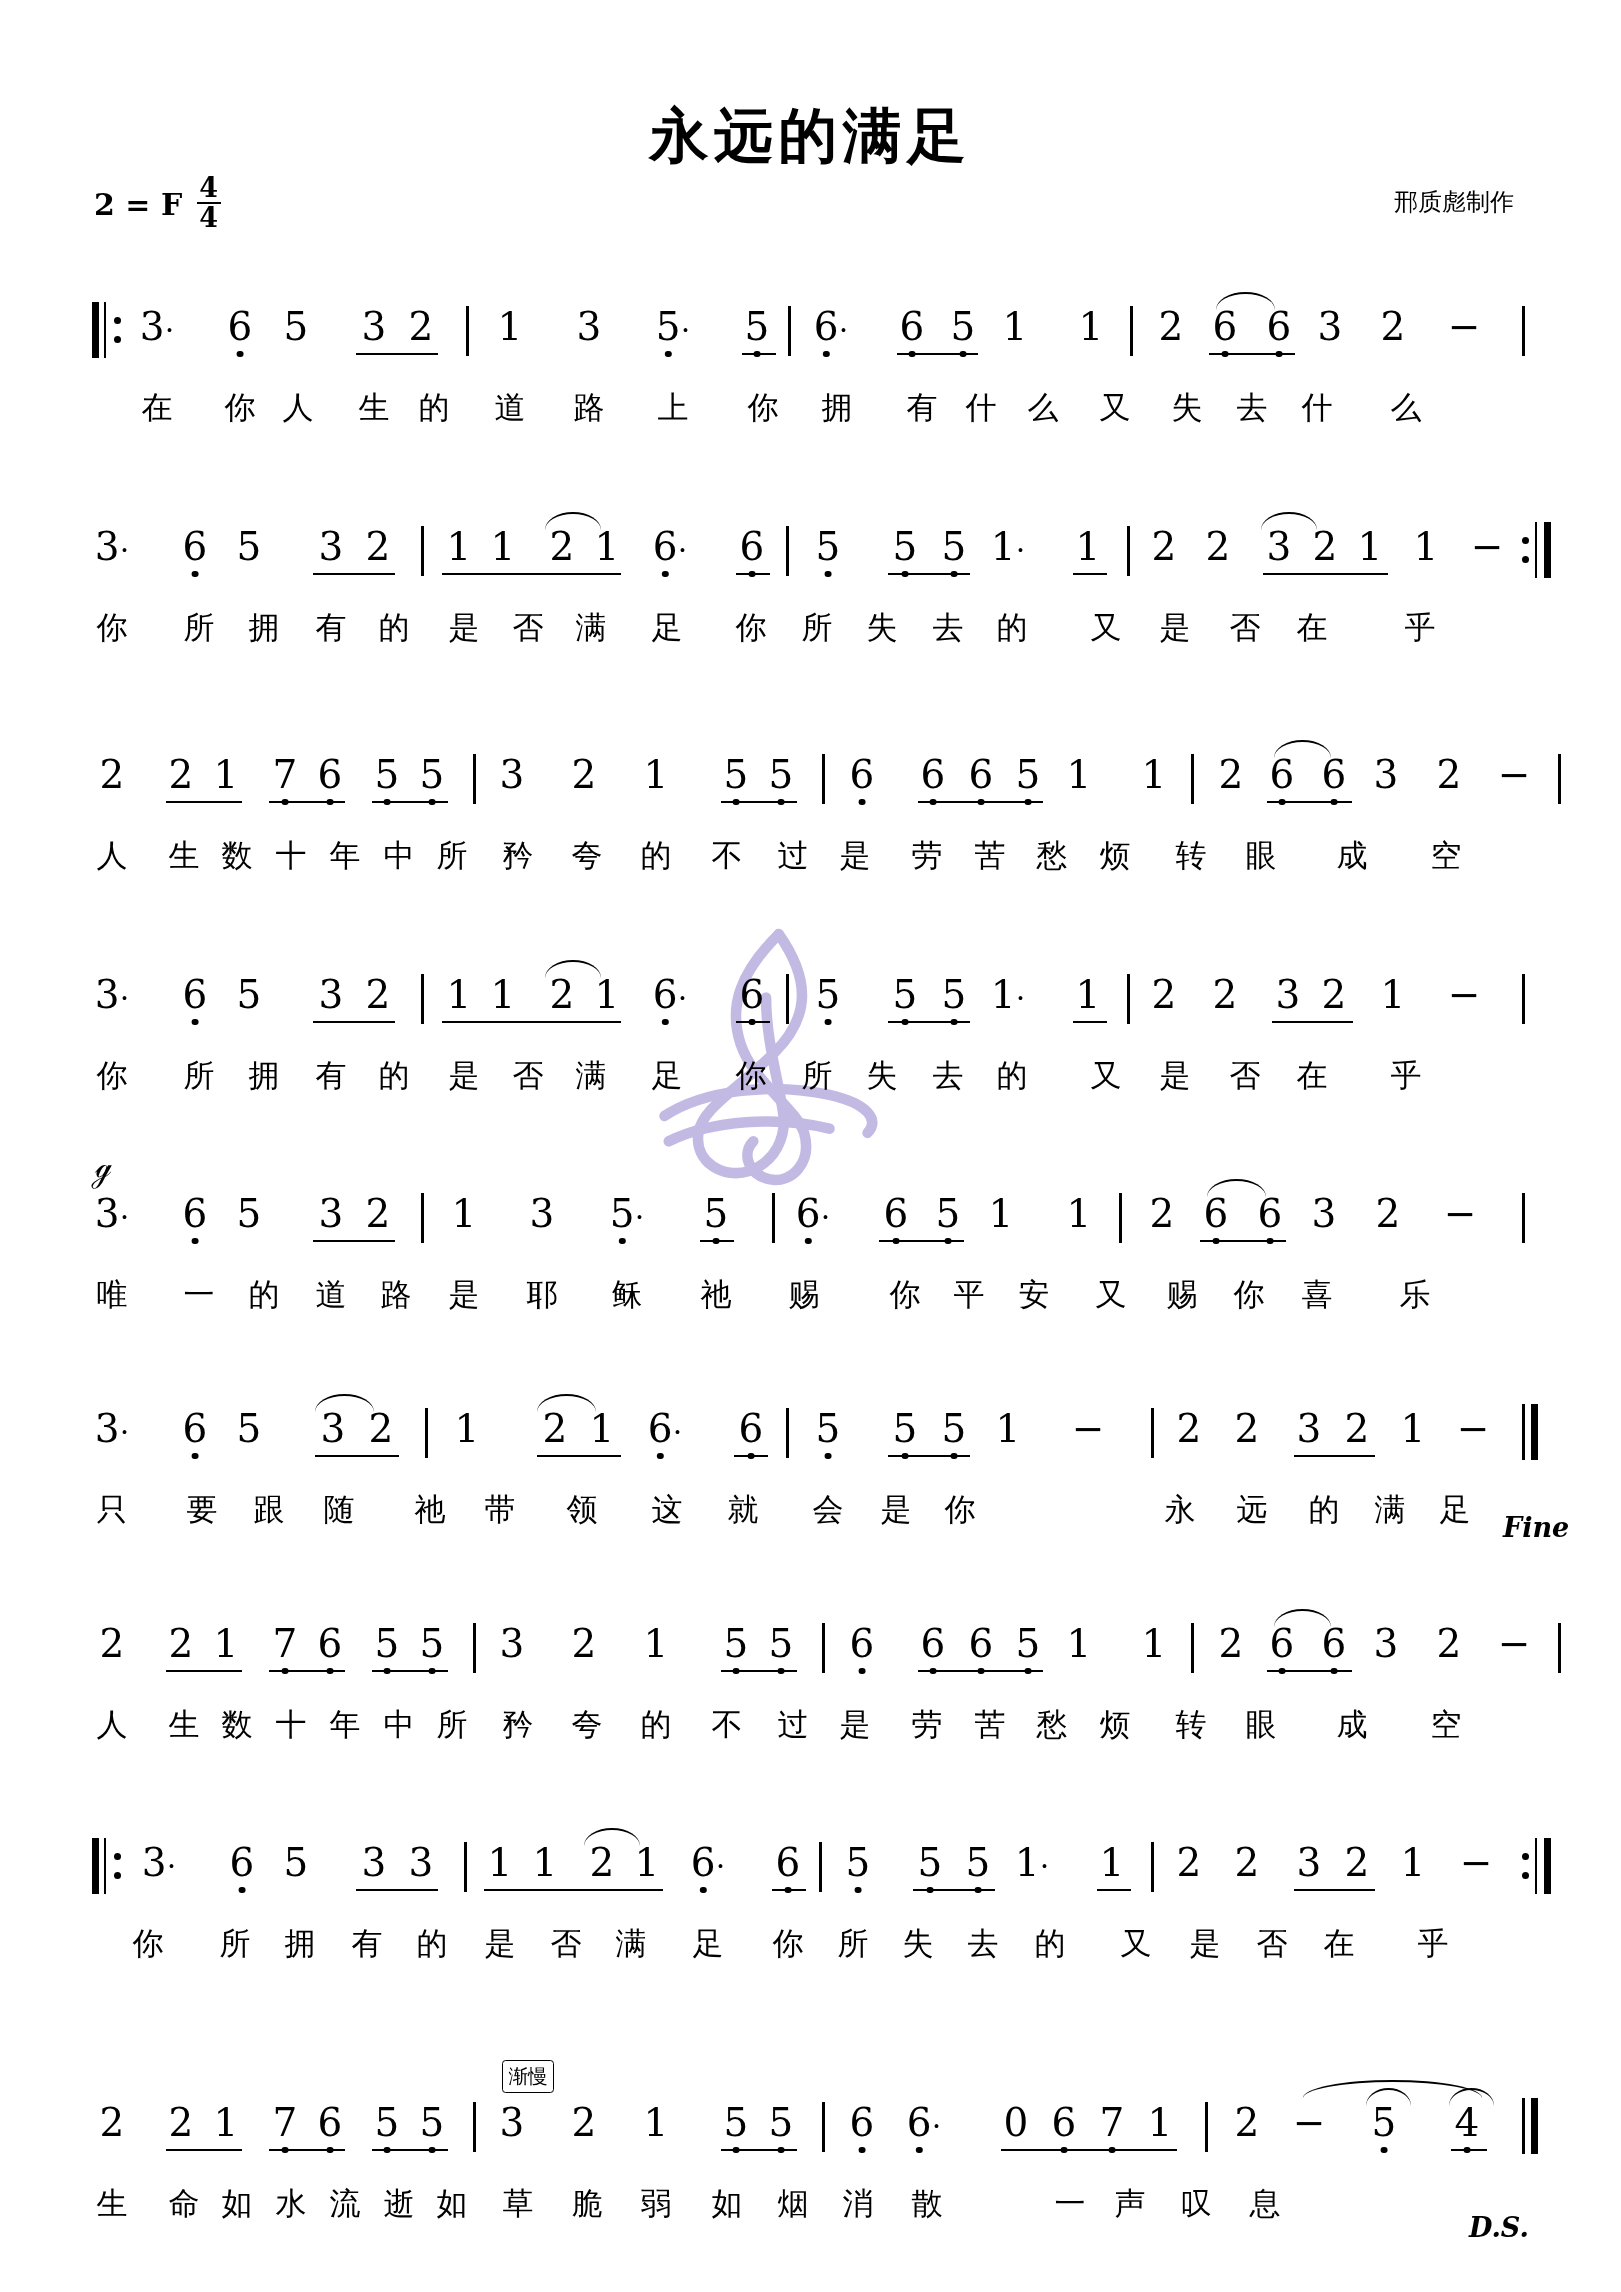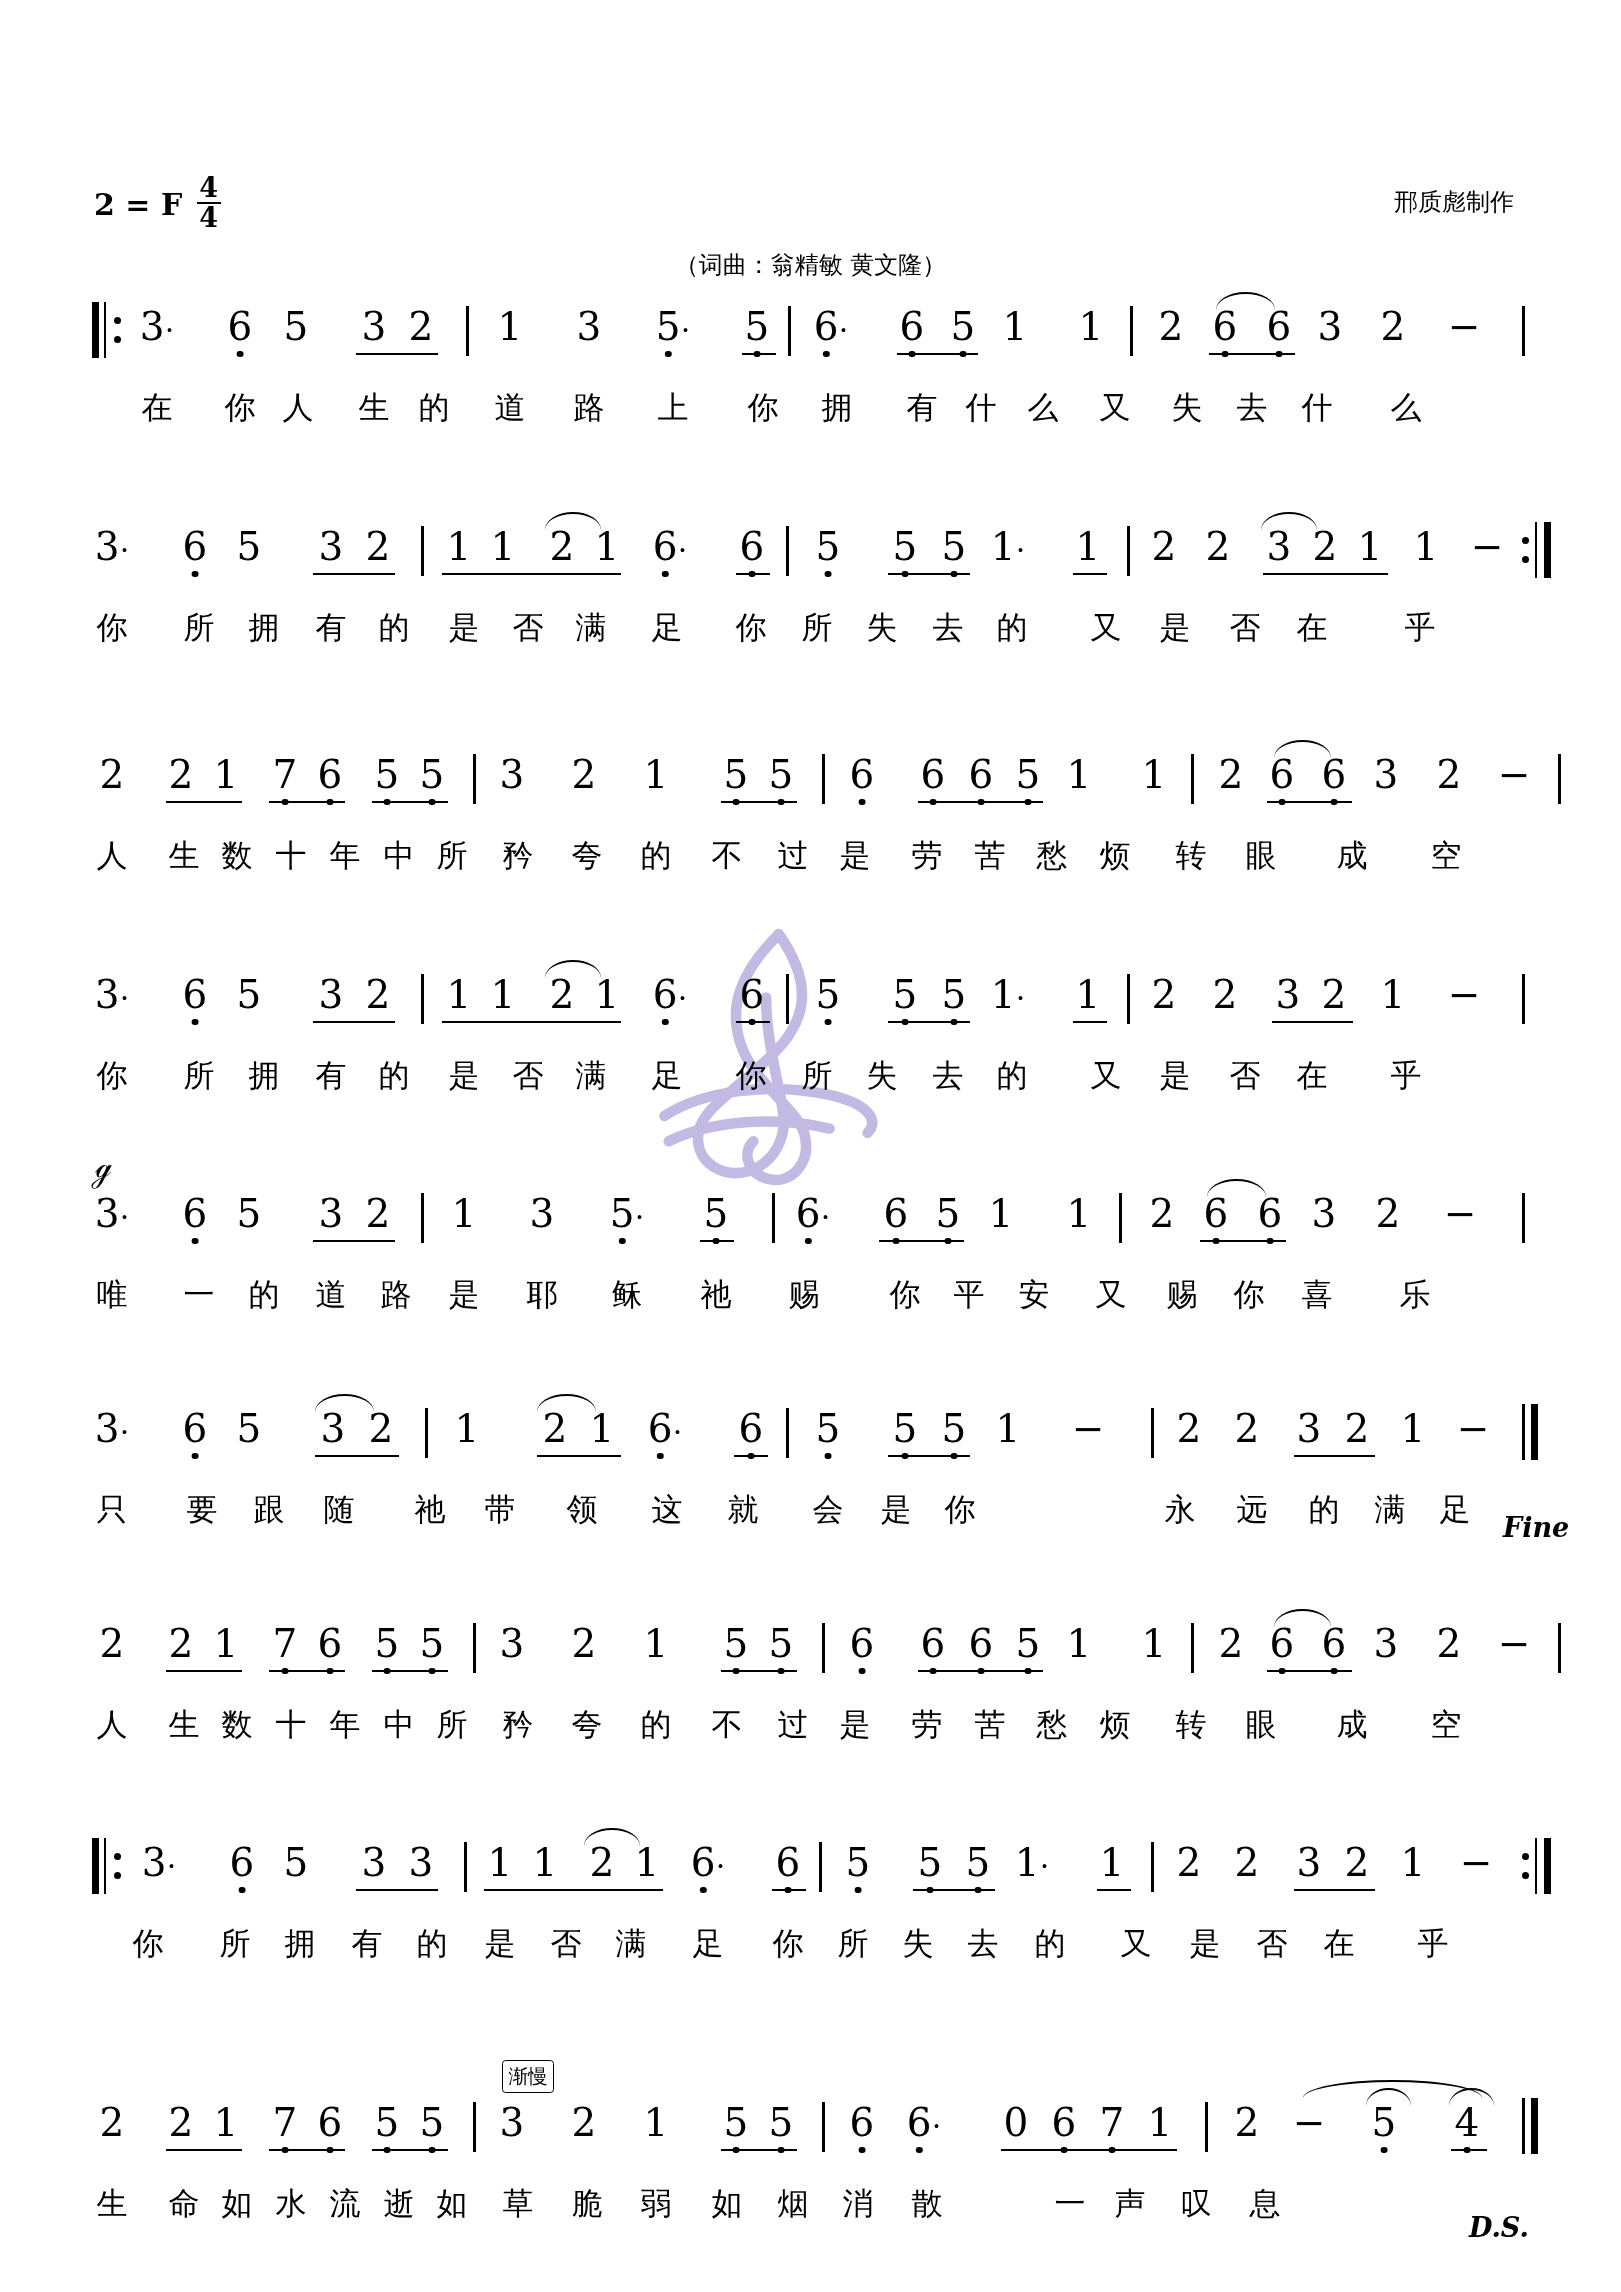--- a/index.html
+++ b/index.html
@@ -196,31 +196,31 @@
     height: 296px;
     opacity: 0.85;
     pointer-events: none;
   }
 </style>
 </head>
 <body>
 
 <div class="sheet">
 
+  <div class="title">永远的满足</div>
 
   <div class="key-sig">
     <span>2 = F</span>
     <span class="timefrac">
       <span class="num">4</span>
       <span class="den">4</span>
     </span>
   </div>
 
   <div class="composer">邢质彪制作</div>
-  <div class="lyricist">（词曲：翁精敏 黄文隆）</div>
 
   <div class="watermark">
     <svg viewBox="0 0 120 140" width="313" height="296" xmlns="http://www.w3.org/2000/svg">
       <g fill="none" stroke="#b9aee0" stroke-width="5" stroke-linecap="round">
         <path d="M62 10 C44 28 38 44 44 62 C50 80 70 92 74 104 C78 118 68 128 58 126 C48 124 44 114 50 108"></path>
         <path d="M62 10 C76 30 78 48 60 66 C42 84 26 92 24 104 C22 118 36 126 48 122 C60 118 66 106 64 94 C62 80 56 60 56 40"></path>
         <path d="M8 96 C26 84 58 80 86 86 C104 90 110 98 104 104"></path>
         <path d="M10 108 C30 98 62 96 86 102"></path>
       </g>
     </svg>

